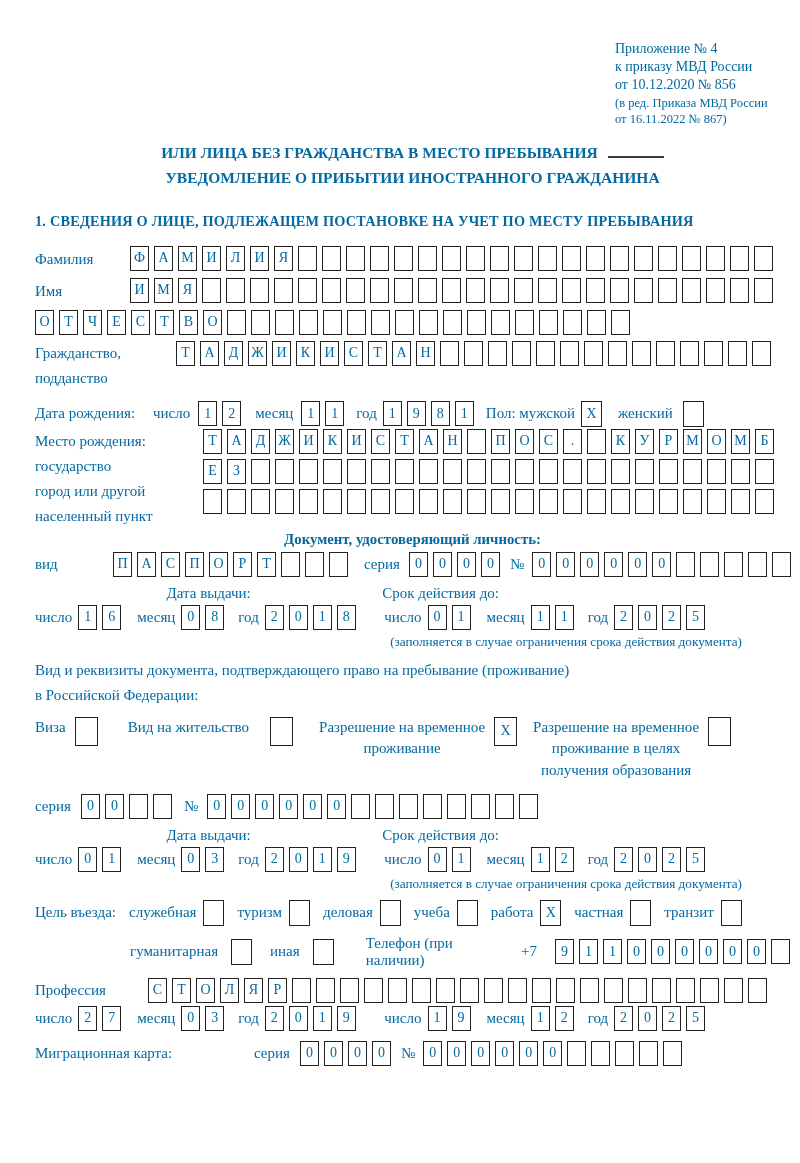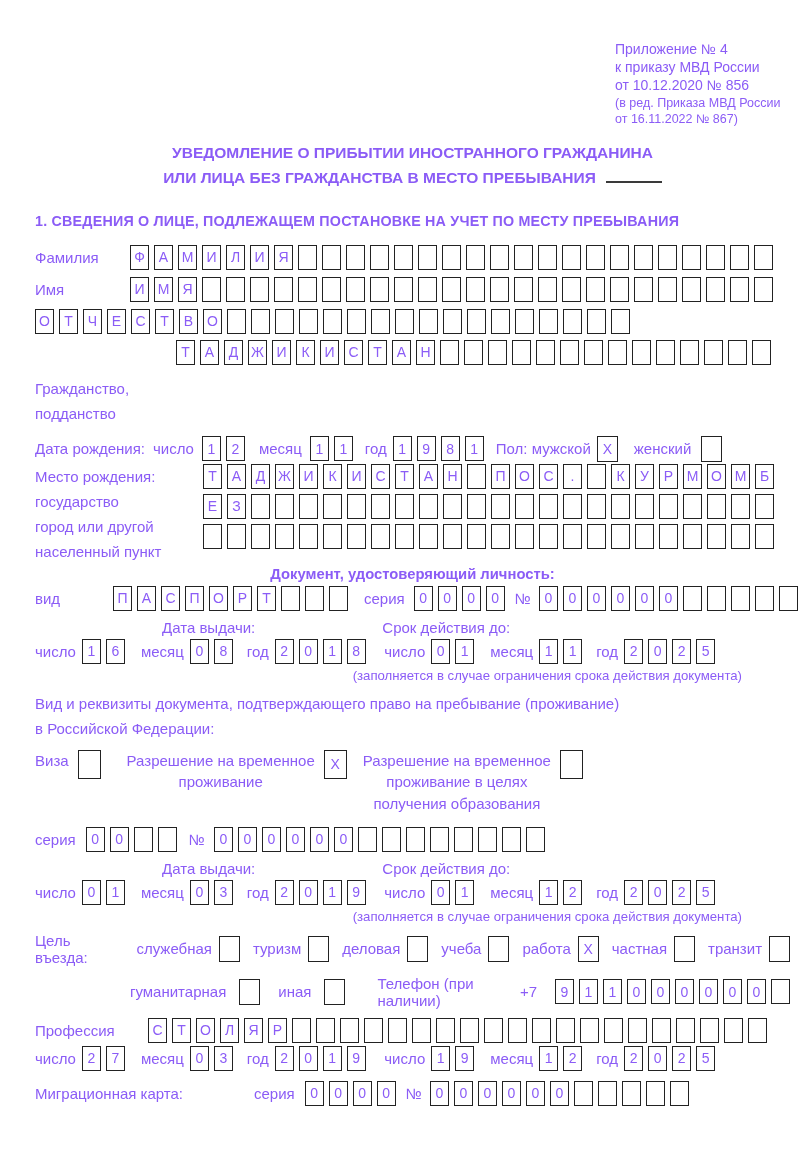--- a/index.html
+++ b/index.html
@@ -1,19 +1,19 @@
 <!DOCTYPE html>
 <html><head>
 <meta charset="utf-8">
 <style>
   html,body { margin:0; padding:0; background:#888; }
   .page {
     width:800px; height:1163px; background:#fff; margin:0 auto;
     box-sizing:border-box; padding:40px 10px 0 35px;
-    font-family:Liberation Sans, sans-serif; color:#8b5cf6; font-size:15px;
+    font-family:Liberation Serif, serif; color:#0369a1; font-size:15px;
     overflow:hidden; position:relative;
   }
   
   .hdr-block { margin-left:580px; width:205px; line-height:1.3; font-size:14px; }
   .hdr-small { font-size:12.5px; }
   .forma { text-align:right; font-weight:bold; font-size:15px; margin:16px 30px 0 0; letter-spacing:.5px; }
   
   .title { text-align:center; font-weight:bold; font-size:15.5px; margin-top:14px; line-height:1.6; }
   .title-underline { display:inline-block; width:56px; border-bottom:2px solid #3a3a3a; margin-left:10px; vertical-align:baseline; }
   .sec1 { font-weight:bold; font-size:14.3px; margin-top:22px; letter-spacing:.2px; }
@@ -55,24 +55,24 @@
 
   <div class="hdr-block">
     <div>Приложение № 4</div>
     <div>к приказу МВД России</div>
     <div>от 10.12.2020 № 856</div>
     <div class="hdr-small">(в ред. Приказа МВД России</div>
     <div class="hdr-small">от 16.11.2022 № 867)</div>
   </div>
 
   <div class="title">
-    <div>УВЕДОМЛЕНИЕ О ПРИБЫТИИ ИНОСТРАННОГО ГРАЖДАНИНА</div>
     <div>
       <span>ИЛИ ЛИЦА БЕЗ ГРАЖДАНСТВА В МЕСТО ПРЕБЫВАНИЯ</span><span class="title-underline"></span>
     </div>
+    <div>УВЕДОМЛЕНИЕ О ПРИБЫТИИ ИНОСТРАННОГО ГРАЖДАНИНА</div>
   </div>
 
   <div class="sec1">1. СВЕДЕНИЯ О ЛИЦЕ, ПОДЛЕЖАЩЕМ ПОСТАНОВКЕ НА УЧЕТ ПО МЕСТУ ПРЕБЫВАНИЯ</div>
 
   <div class="frow" style="margin-top:16px;">
     <div class="lbl" style="width:95px;">Фамилия</div>
     <div class="boxes">
         <span class="cell">Ф</span>
         <span class="cell">А</span>
         <span class="cell">М</span>
@@ -160,21 +160,21 @@
         <span class="cell"></span>
         <span class="cell"></span>
         <span class="cell"></span>
         <span class="cell"></span>
         <span class="cell"></span>
         <span class="cell"></span>
       </div>
   </div>
 
   <div class="frow">
-    <div class="lbl stack" style="width:141px;margin-top:36px;">
+    <div class="lbl stack" style="width:141px;">
       <div>Гражданство,</div>
       <div>подданство</div>
     </div>
     <div class="boxes">
         <span class="cell">Т</span>
         <span class="cell">А</span>
         <span class="cell">Д</span>
         <span class="cell">Ж</span>
         <span class="cell">И</span>
         <span class="cell">К</span>
@@ -408,20 +408,26 @@
     <div>в Российской Федерации:</div>
   </div>
 
   <div class="permits">
     <div class="permit">
       <span class="plbl">Виза</span>
       <div class="boxes">
           <span class="cell cb-lg"></span>
         </div>
     </div>
+    <div class="permit" style="margin-left:14px;">
+      <span class="plbl">Вид на жительство</span>
+      <div class="boxes" style="margin-left:12px;">
+          <span class="cell cb-lg"></span>
+        </div>
+    </div>
     <div class="permit" style="margin-left:10px;">
       <span class="plbl">
         <span>Разрешение на временное</span><br>
         <span>проживание</span>
       </span>
       <div class="boxes">
           <span class="cell cb-lg">X</span>
         </div>
     </div>
     <div class="permit">

